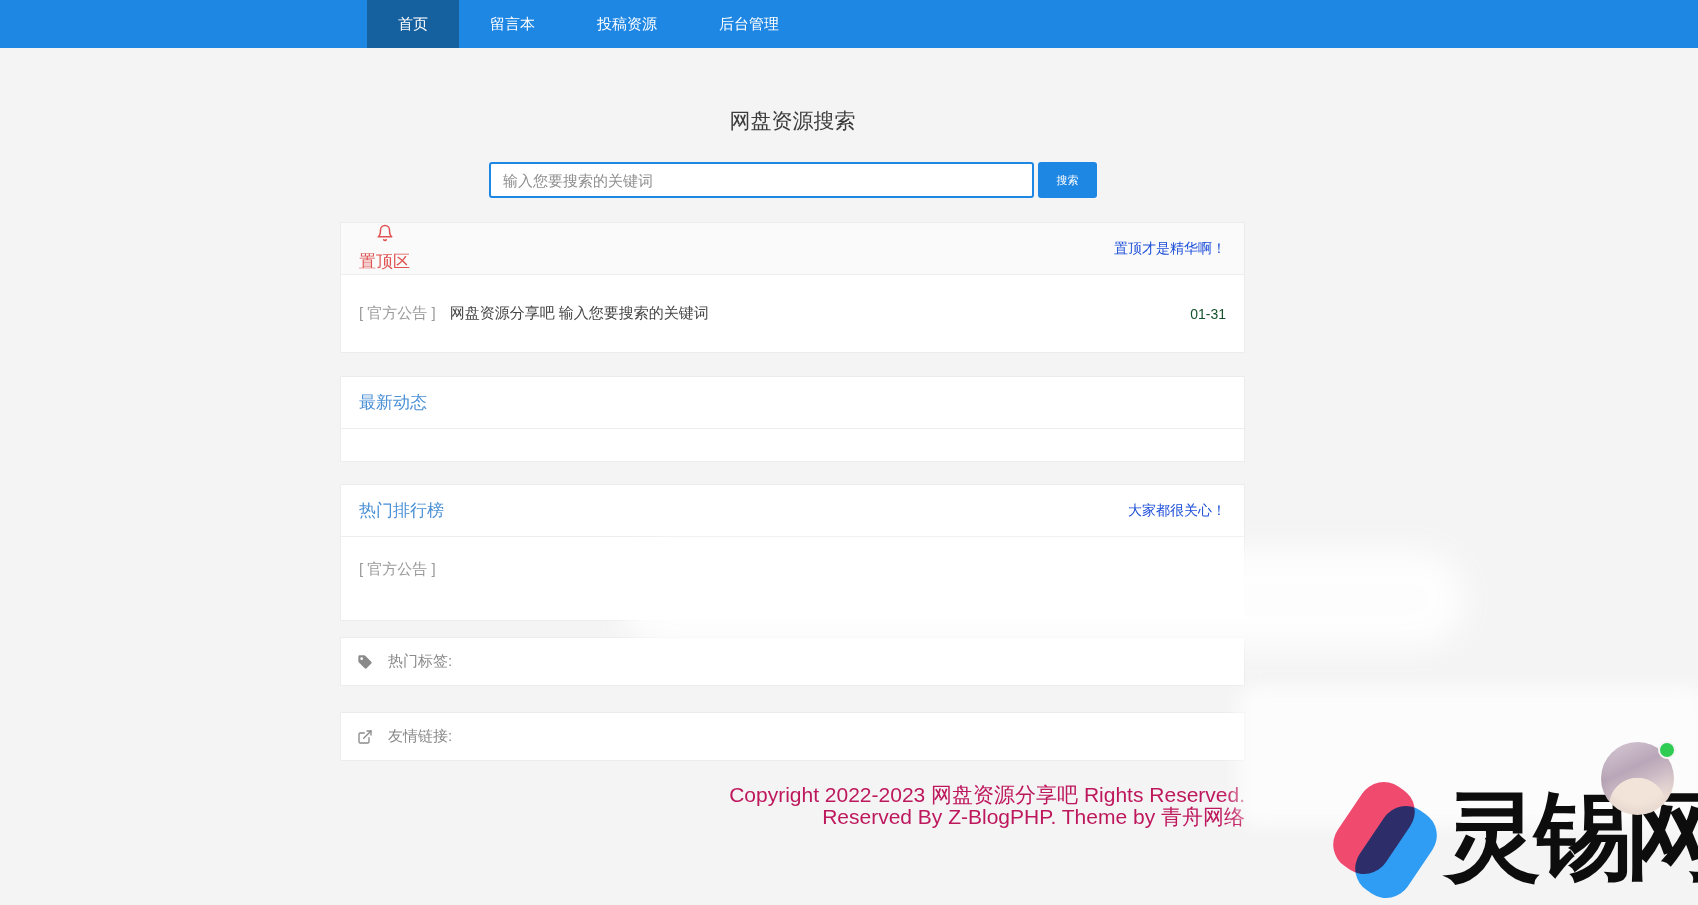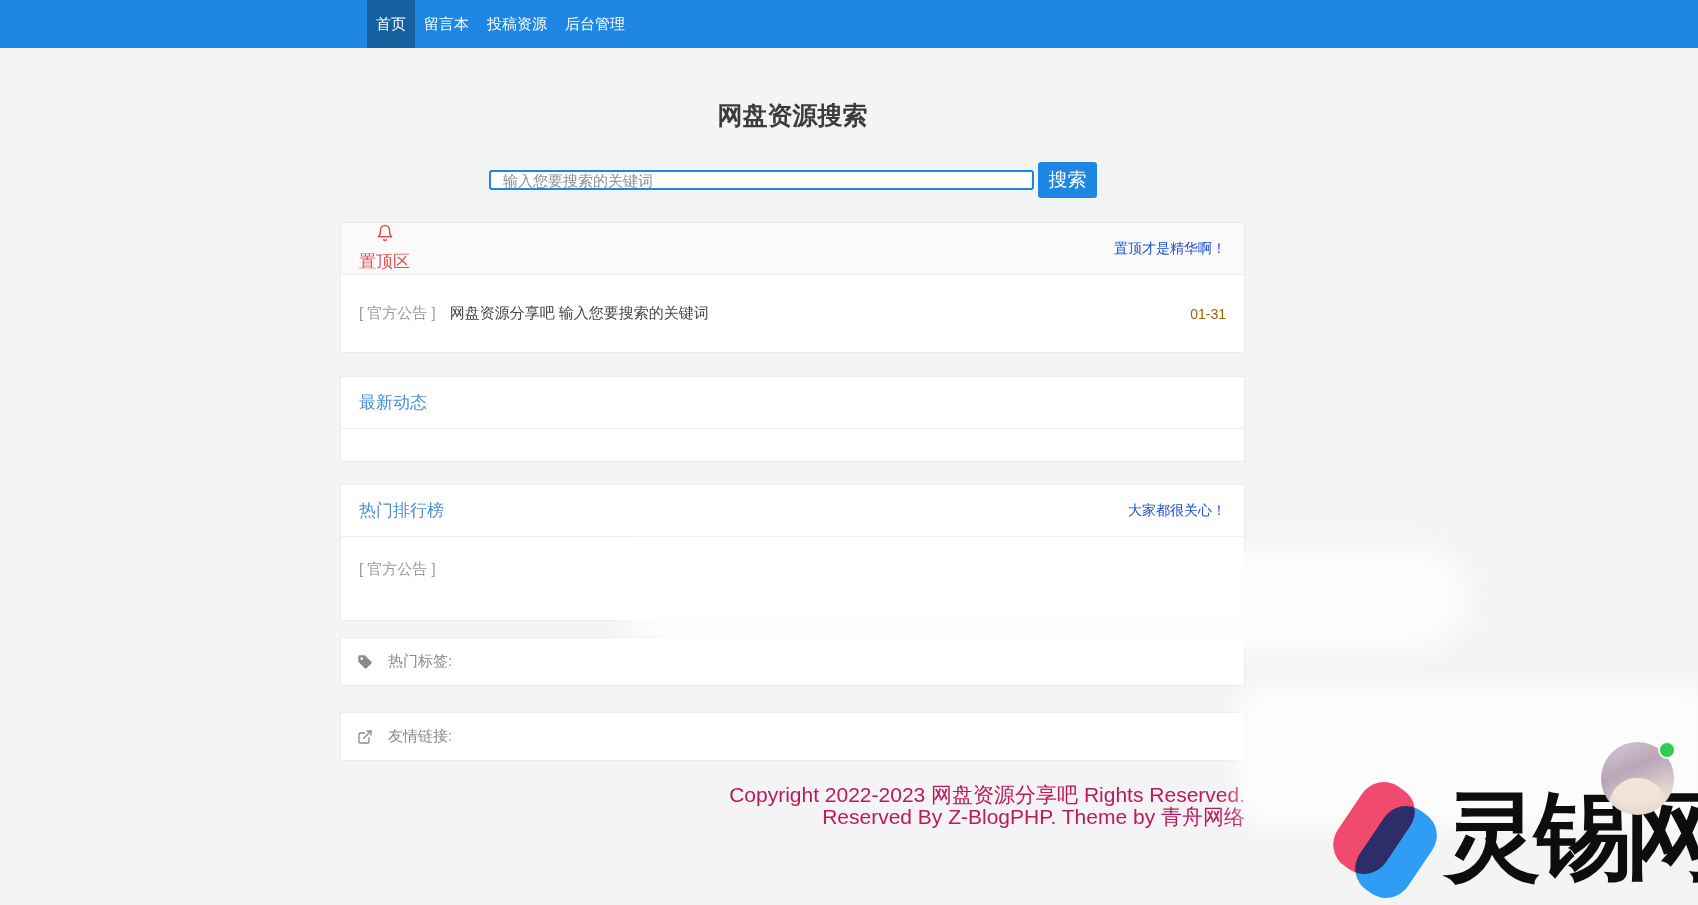--- a/index.html
+++ b/index.html
@@ -7,52 +7,52 @@
   body {
     position:relative;
     background:#f4f4f5;
     font-family:"Liberation Sans","DejaVu Sans",sans-serif;
     overflow:hidden;
   }
 
   
   .navbar { position:absolute; top:0; left:0; width:1698px; height:48px; background:#1e87e4; }
   .nav-inner { margin-left:367px; height:48px; display:flex; }
-  .nav-item { height:48px; display:flex; align-items:center; padding:0 9px;
+  .nav-item { height:48px; display:flex; align-items:center; padding:0 31px;
               color:#fff; font-size:15px; cursor:pointer; }
   .nav-item.active { background:#15609f; }
 
   
-  .page-title { position:absolute; top:99px; left:340px; width:905px;
-                text-align:center; font-size:25px; color:#3c3c3c; font-weight:700; }
+  .page-title { position:absolute; top:107px; left:340px; width:905px;
+                text-align:center; font-size:21px; color:#3c3c3c; font-weight:400; }
   .search-row { position:absolute; top:162px; left:489px; display:flex; align-items:center; }
-  .search-input { width:545px; height:20px; border:2px solid #1e87e4; border-radius:3px;
+  .search-input { width:545px; height:36px; border:2px solid #1e87e4; border-radius:3px;
                   padding:0 12px; font-size:15px; color:#333; outline:none;
                   font-family:"Liberation Sans","DejaVu Sans",sans-serif; }
   .search-input::placeholder { color:#8f8f8f; }
   .search-btn { width:59px; height:36px; margin-left:4px; background:#1e87e4; color:#fff;
-                border:none; border-radius:3px; font-size:19px; cursor:pointer;
+                border:none; border-radius:3px; font-size:11px; cursor:pointer;
                 font-family:"Liberation Sans","DejaVu Sans",sans-serif; }
 
   
   .card { position:absolute; left:340px; width:905px; background:#fff;
           border:1px solid #ececec; }
   .card-header { height:52px; display:flex; align-items:center; justify-content:space-between;
                  padding:0 18px; border-bottom:1px solid #eeeeee; }
   .hd-left { display:flex; align-items:center; gap:8px;flex-direction:column; }
   .hd-title-red { color:#e05252; font-size:17px; }
   .hd-title-blue { color:#4a90d6; font-size:17px; }
   .hd-sub { color:#1d4ed8; font-size:14px; }
   .hd-bg { background:#fafafa; }
 
   .card-pinned { top:222px; height:131px; }
   .ann-row { height:77px; display:flex; align-items:center; padding:0 18px; background:#fff; cursor:pointer; }
   .ann-cat { color:#9a9a9a; font-size:15px; margin-right:14px; white-space:nowrap; }
   .ann-title { color:#454545; font-size:15px; }
-  .ann-date { margin-left:auto; color:#a16207; font-size:14px; }
+  .ann-date { margin-left:auto; color:#14532d; font-size:14px; }
 
   .card-latest { top:376px; height:86px; }
 
   .card-hot { top:484px; height:137px; }
   .hot-body { padding:23px 18px 0 18px; }
   .hot-cat { color:#9a9a9a; font-size:15px; }
 
   .card-tags { top:637px; height:49px; }
   .card-links { top:712px; height:49px; }
   .label-row { height:100%; display:flex; align-items:center; padding:0 16px; gap:15px; }

